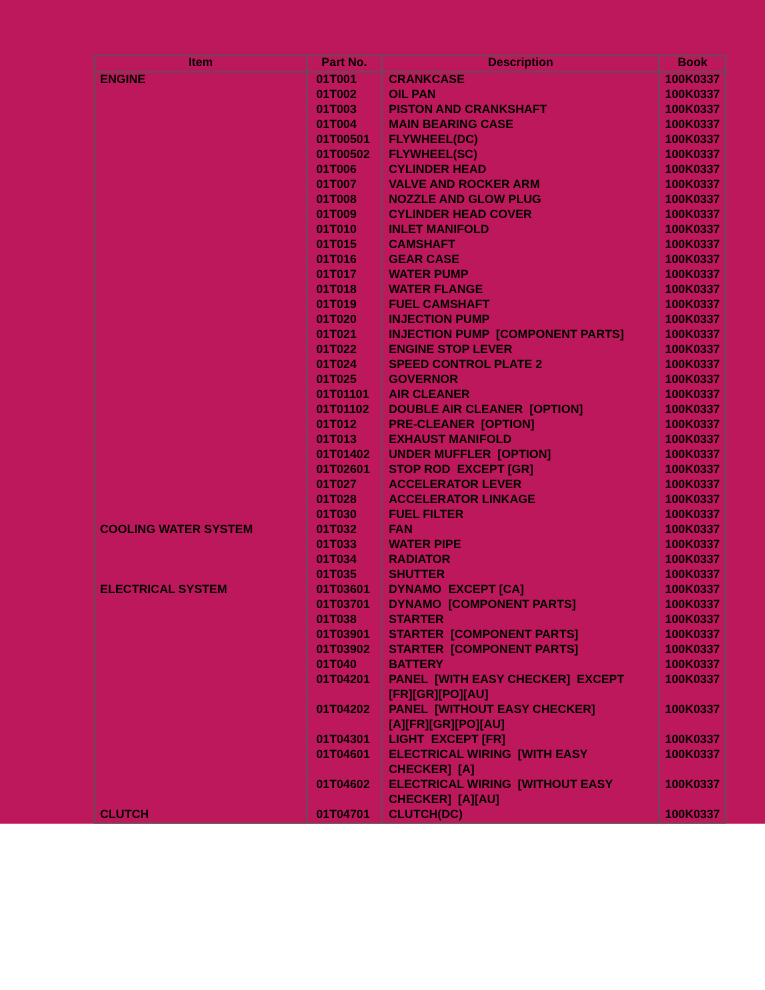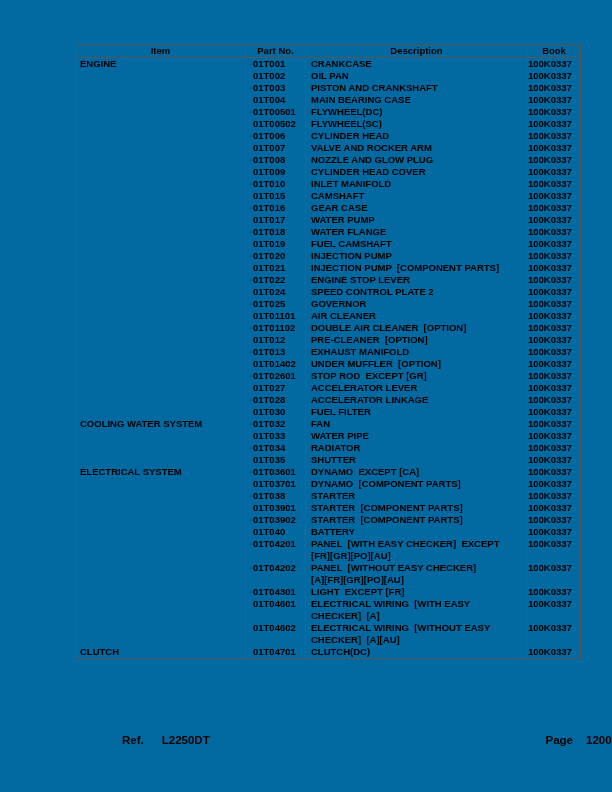--- a/index.html
+++ b/index.html
@@ -4,22 +4,22 @@
 <style>
   * { margin: 0; padding: 0; box-sizing: border-box; }
   html, body {
     width: 612px; height: 792px;
     background: #ffffff;
     font-family: "Liberation Sans", sans-serif;
     color: #000;
   }
   .sheet {
     position: relative;
-    width: 612px; height: 792px;
-    background: #0369a1;
+    width: 612px; height: 659px;
+    background: #be185d;
     overflow: hidden;
   }
   table.parts-table {
     position: absolute;
     left: 75px; top: 44px;
     width: 505px;
     border-collapse: collapse;
     table-layout: fixed;
     font-size: 9.5px;
     font-weight: bold;
@@ -42,21 +42,21 @@
     border-bottom: 1px solid #555;
     text-align: center;
     font-weight: bold;
     height: 13px;
     line-height: 12px;
     padding: 0;
   }
   td.cell-item { padding-left: 4px; white-space: nowrap; }
   td.cell-part { padding-left: 7px; white-space: nowrap; }
   td.cell-desc { padding-left: 5px; white-space: pre-wrap; }
-  td.cell-book { text-align: left; white-space: nowrap; margin-left: 26px; }
+  td.cell-book { text-align: center; white-space: nowrap; margin-left: 26px; }
 
   .footer {
     position: absolute;
     left: 75px; top: 733px;
     width: 505px;
     display: flex;
     justify-content: space-between;
     align-items: baseline;
     font-size: 11.5px;
     font-weight: bold;

